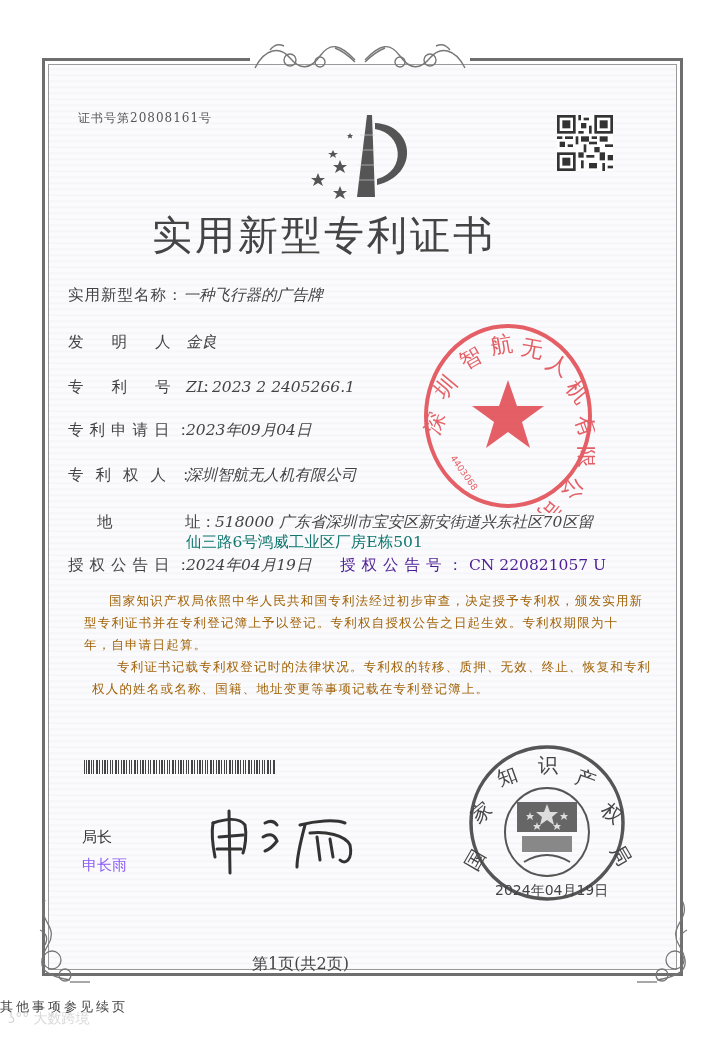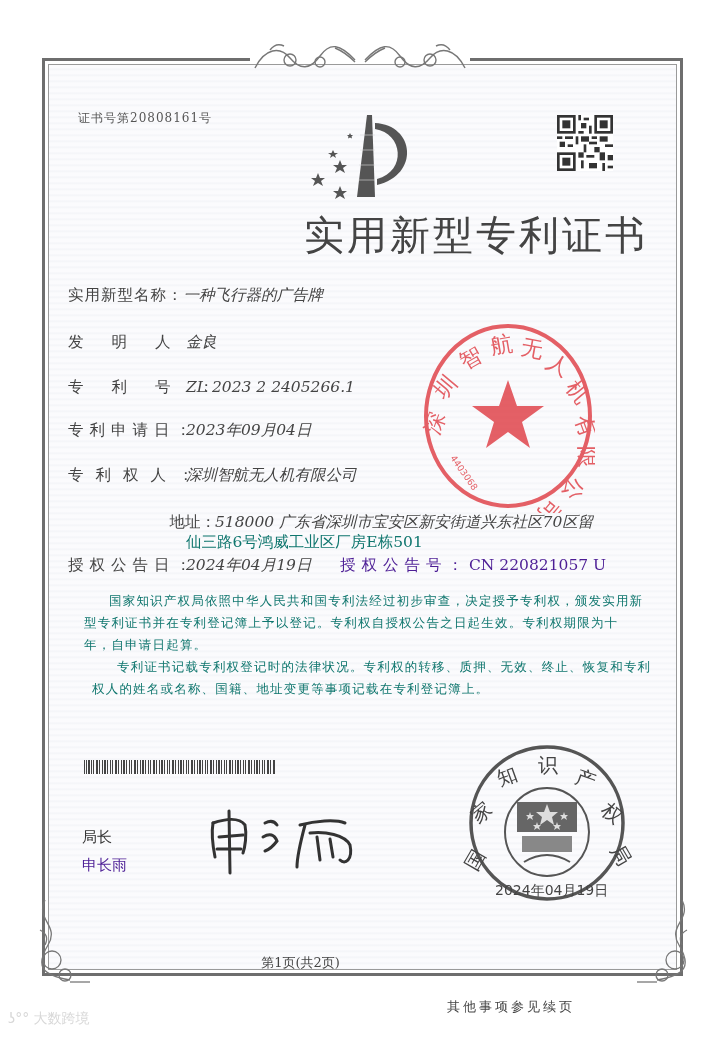--- a/index.html
+++ b/index.html
@@ -30,27 +30,27 @@
   .corner.br { left: 637px; top: 900px; transform: scaleX(-1); }
 
   .cert-no {
     position: absolute; left: 78px; top: 110px; font-size: 12px; color: #555;
     letter-spacing: 1px;
   }
   .logo { position: absolute; left: 305px; top: 105px; width: 120px; height: 95px; }
   .qr { position: absolute; left: 557px; top: 115px; width: 56px; height: 56px; }
 
   .title {
-    position: absolute; left: 0; width: 648px; top: 208px; text-align: right;
+    position: absolute; left: 0; width: 648px; top: 208px; text-align: center;
     font-family: "DejaVu Sans", "Liberation Sans", sans-serif;
     font-size: 40px; letter-spacing: 3px; color: #444; font-weight: 500;
   }
 
   .field { position: absolute; left: 68px; font-size: 15.5px; color: #444; white-space: nowrap; }
-  .field .lbl { display: inline-block; text-align: right; }
+  .field .lbl { display: inline-block; }
   .field .val { display: inline-block; font-style: italic; }
   .f-name { top: 285px; }
   .f-name .lbl { letter-spacing: 1px; }
   .f-inv { top: 332px; }
   .f-inv .lbl { width: 118px; letter-spacing: 28px; }
   .f-pno { top: 377px; }
   .f-pno .lbl { width: 118px; letter-spacing: 28px; }
   .f-date { top: 420px; }
   .f-date .lbl { width: 118px; letter-spacing: 6px; }
   .f-holder { top: 465px; }
@@ -59,36 +59,36 @@
   .f-addr .lbl { width: 118px; margin-left: 29px; }
   .f-addr .lbl .a1 { display:inline-block; width: 88px; }
   .addr2 { position: absolute; left: 186px; top: 532px; font-size: 15.5px; color:#0f766e; }
   .f-pub { top: 555px; }
   .f-pub .lbl { width: 118px; letter-spacing: 6px; }
   .pubno { position: absolute; left: 340px; top: 555px; font-size: 15.5px; color:#4c1d95; white-space: nowrap; }
   .pubno .lbl { letter-spacing: 6px; }
 
   .para {
     position: absolute; left: 84px; width: 560px; font-size: 12.5px; line-height: 22px;
-    color: #0f766e; letter-spacing: 1.2px; text-indent: 2em;
+    color: #a16207; letter-spacing: 1.2px; text-indent: 2em;
   }
   .p1 { top: 590px; }
   .p2 { top: 656px; margin-left: 8px; }
 
   .barcode { position: absolute; left: 84px; top: 760px; width: 192px; height: 14px; }
   .director-title { position: absolute; left: 82px; top: 828px; font-family: "DejaVu Sans", sans-serif; font-size: 15px; color:#333; }
-  .director-name { position: absolute; left: 82px; top: 856px; font-family: "DejaVu Sans", sans-serif; font-size: 15px; color:#4c1d95; }
+  .director-name { position: absolute; left: 82px; top: 856px; font-family: "DejaVu Sans", sans-serif; font-size: 15px; color:#8b5cf6; }
   .signature { position: absolute; left: 205px; top: 805px; width: 165px; height: 70px; }
 
   .red-seal { position: absolute; left: 420px; top: 318px; width: 175px; height: 195px; }
   .gray-seal { position: absolute; left: 462px; top: 742px; width: 170px; height: 162px; }
   .seal-date { position: absolute; left: 495px; top: 882px; font-family: "DejaVu Sans", sans-serif; font-size: 14px; color: #444; }
 
-  .page-no { position: absolute; left: 0; width: 601px; text-align: center; top: 954px; font-size: 13px; color:#444; }
-  .continued { position: absolute; left: 0; width: 575px; text-align: right; top: 998px; font-size: 13px; letter-spacing: 3px; color:#444; }
+  .page-no { position: absolute; left: 0; width: 601px; text-align: center; top: 954px; font-size: 16px; color:#444; }
+  .continued { position: absolute; left: 0; width: 575px; text-align: left; top: 998px; font-size: 13px; letter-spacing: 3px; color:#444; }
   .watermark { position: absolute; left: 8px; top: 1010px; font-family: "DejaVu Sans", sans-serif; font-size: 14px; color: #d8d8d8; text-align: center; }
 </style>
 </head>
 <body>
 
 <div class="frame-outer"></div>
 <div class="frame-inner"></div>
 
 <svg class="top-ornament" viewBox="0 0 220 40">
   <rect x="0" y="18" width="220" height="6" fill="#ffffff"></rect>

